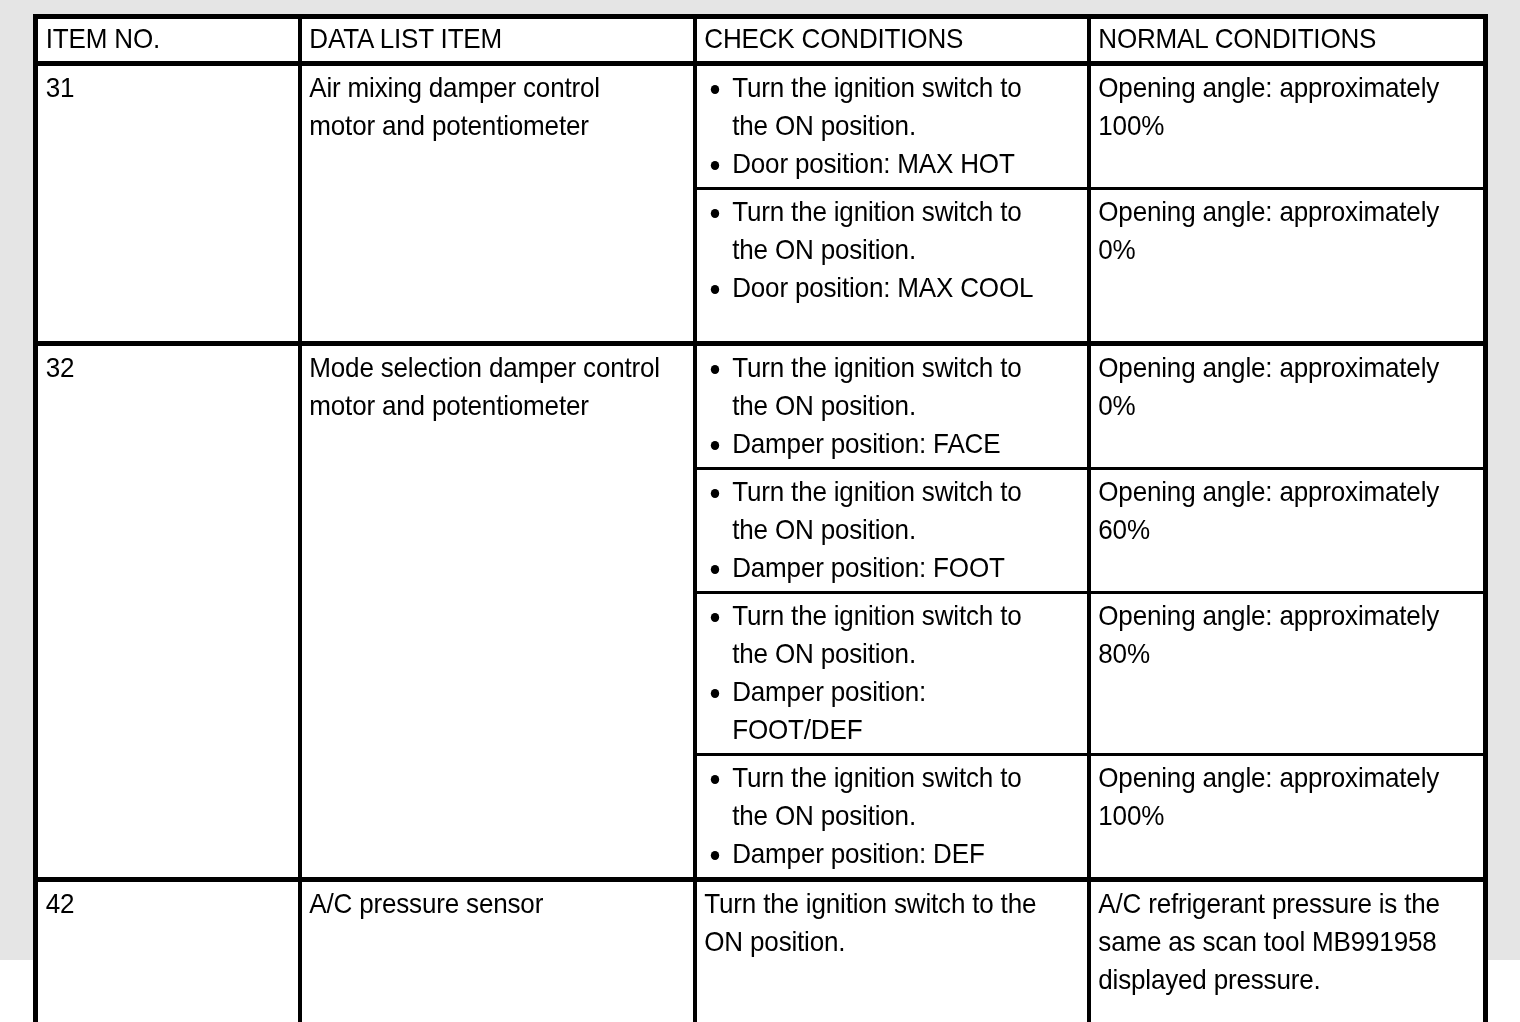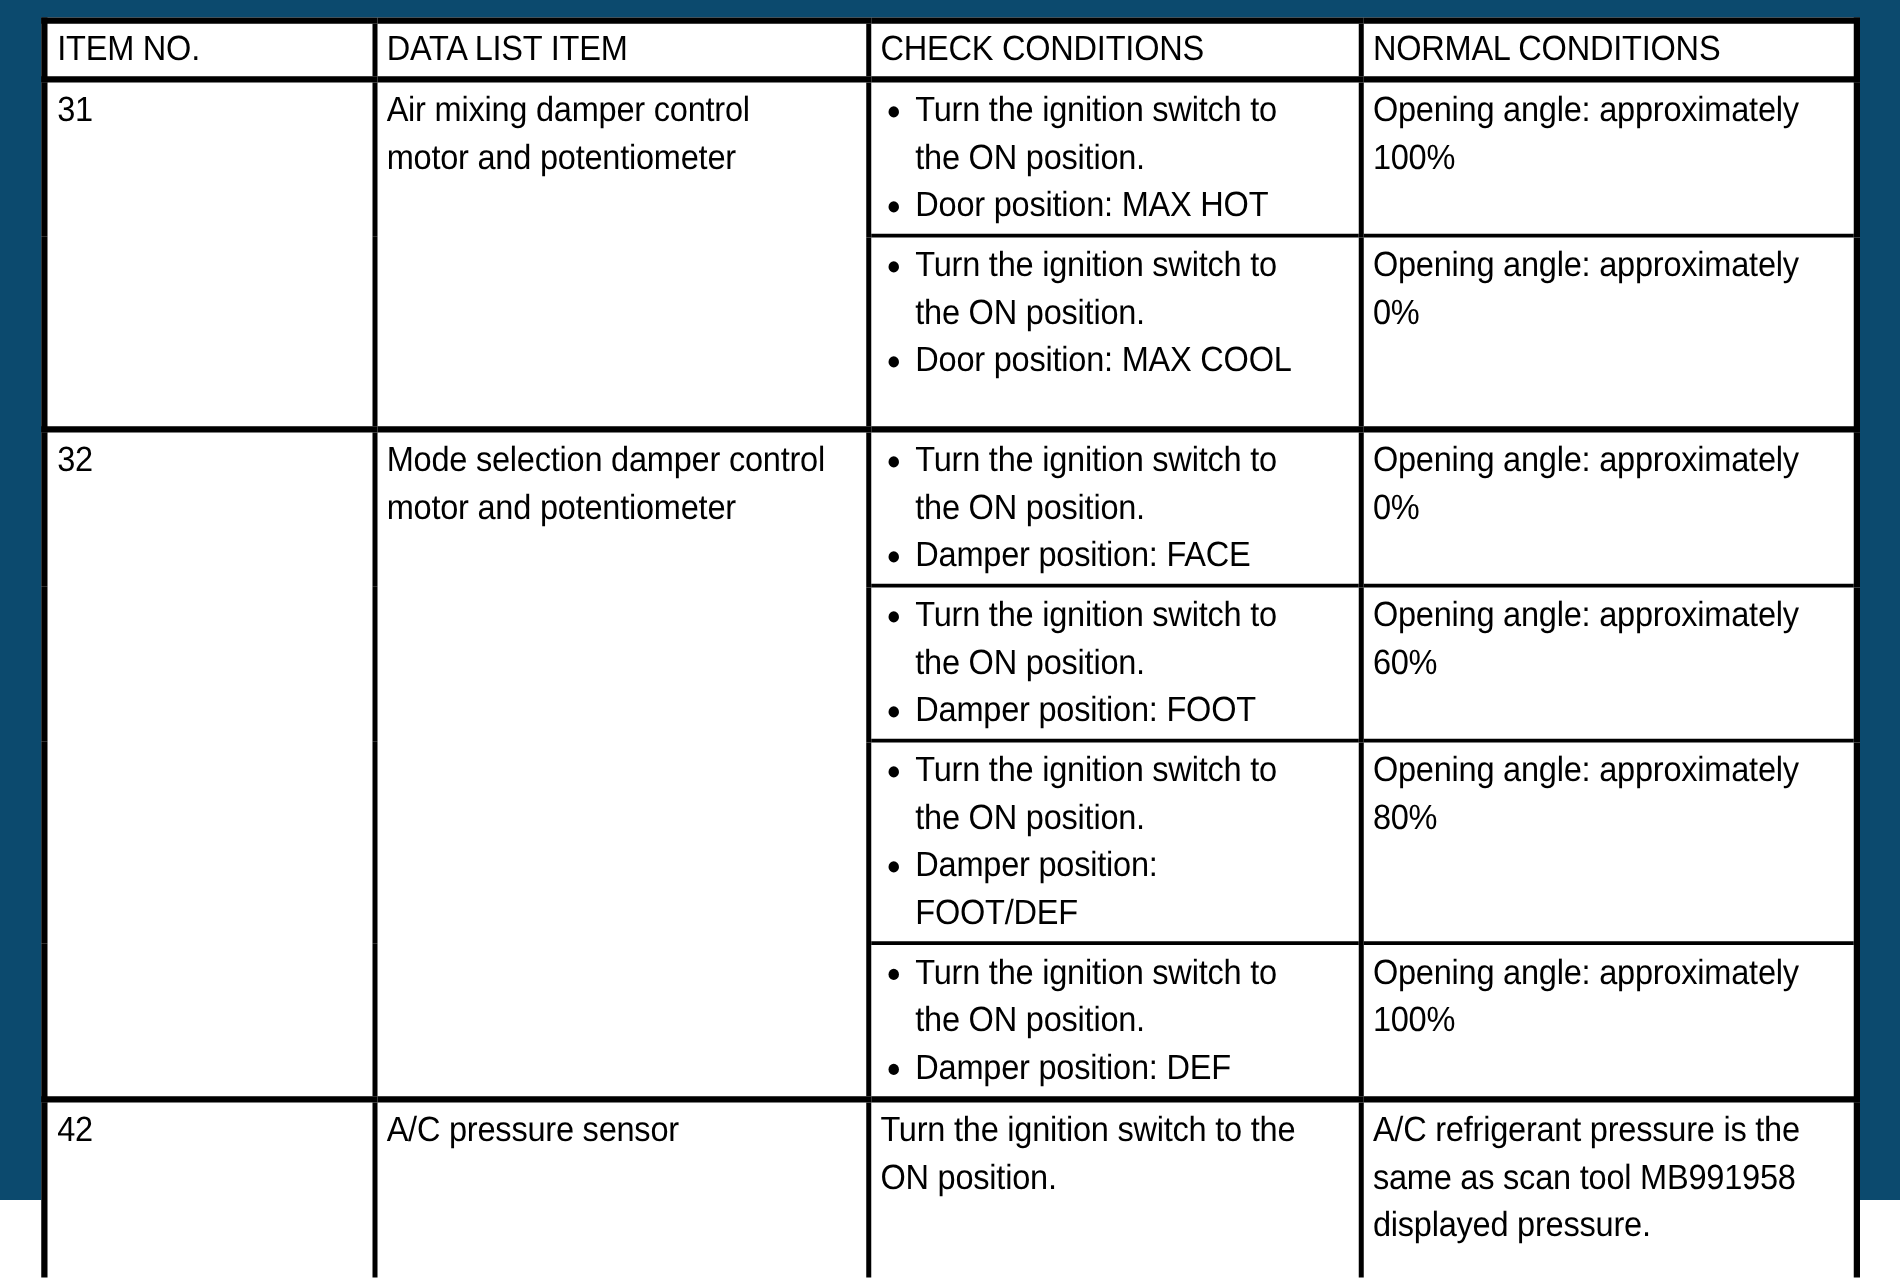--- a/index.html
+++ b/index.html
@@ -12,21 +12,21 @@
     height: 1022px;
     font-family: "Liberation Sans", sans-serif;
     color: #000000;
     overflow: hidden;
   }
 
   #page {
     position: relative;
     width: 1520px;
     height: 960px;
-    background: #0c4a6e;
+    background: #e5e5e5;
   }
 
   table.datalist {
     position: absolute;
     left: 33px;
     top: 14px;
     width: 1450px;
     border-collapse: collapse;
     table-layout: fixed;
     background: #ffffff;

